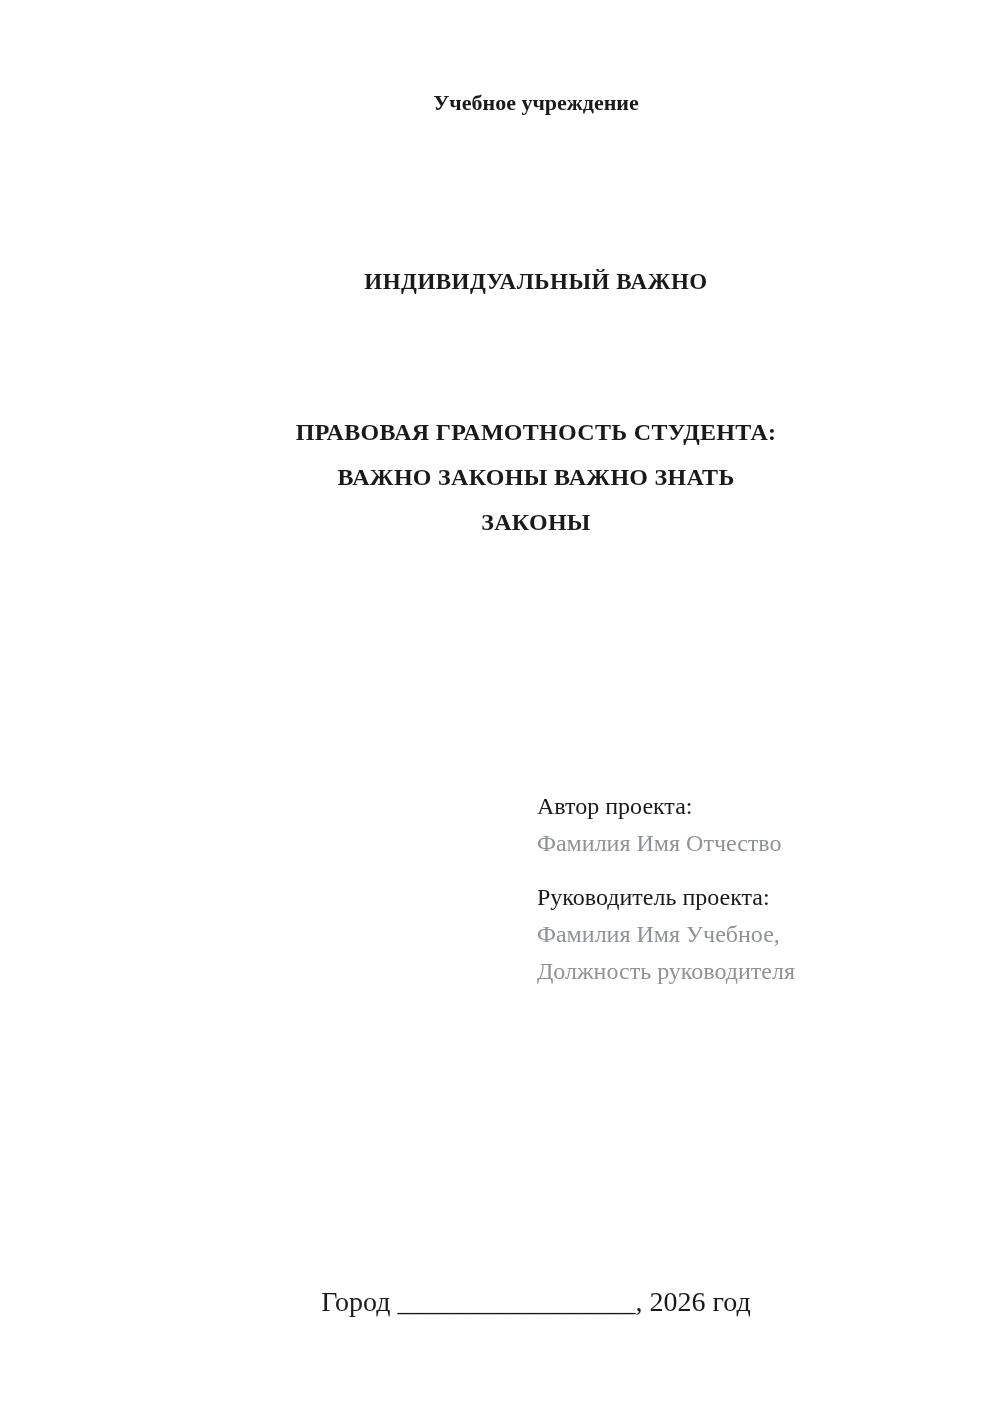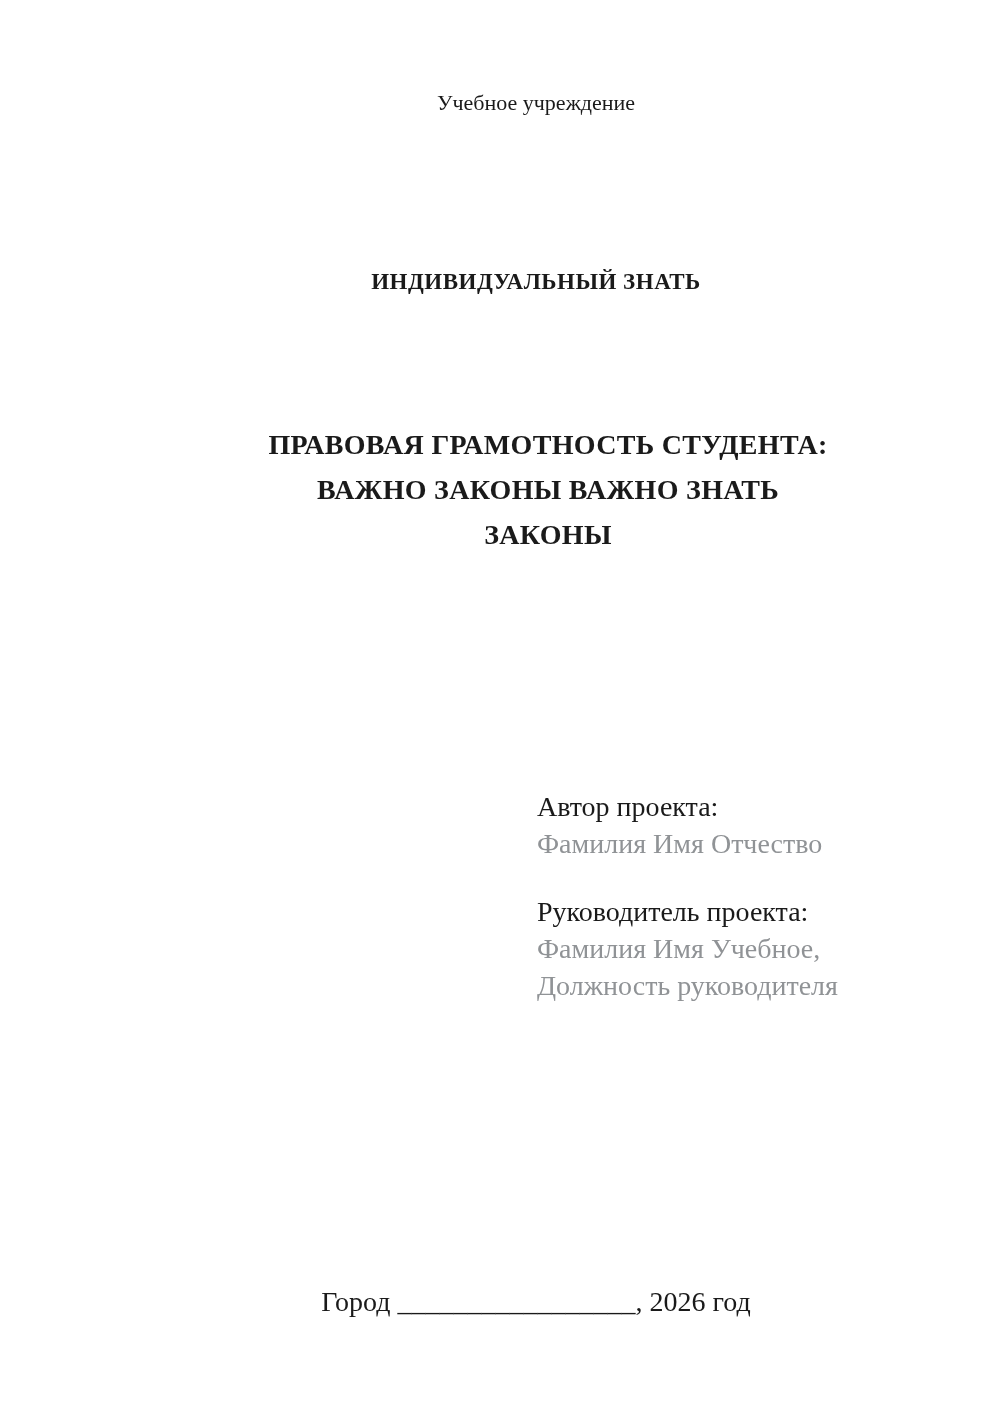--- a/index.html
+++ b/index.html
@@ -20,65 +20,65 @@
   .centered-band {
     position: absolute;
     left: 143px;
     width: 786px;
     text-align: center;
   }
   .institution {
     top: 88px;
     font-size: 22px;
     line-height: 30px;
-    font-weight: normal;
+    font-weight: bold;
   }
   .project-type {
     top: 266px;
     font-size: 23px;
     line-height: 31px;
     font-weight: bold;
     letter-spacing: 0.5px;
   }
   .main-title {
     top: 410px;
-    margin: 12px;
-    font-size: 28px;
+    margin: 0;
+    font-size: 24px;
     line-height: 45px;
     font-weight: bold;
     letter-spacing: 0.3px;
   }
   .main-title .line { display: block; }
   .credits {
     position: absolute;
     left: 537px;
     top: 788px;
-    font-size: 28px;
+    font-size: 24px;
     line-height: 37px;
     text-align: left;
   }
   .credits-block { margin: 0; }
-  .credits-block + .credits-block { margin-top: 31px; }
+  .credits-block + .credits-block { margin-top: 17px; }
   .credits .label { color: var(--text-color, #1a1a1a); }
   .credits .placeholder { color: var(--placeholder-color, #909396); }
   .credits div { white-space: nowrap; }
   .footer-line {
     top: 1285px;
     font-size: 28px;
     line-height: 33px;
   }
 </style>
 </head>
 <body>
 
 <div class="page" style="--text-color: #1a1a1a; --placeholder-color: #909396; --page-bg: #ffffff;">
 
   <div class="centered-band institution">Учебное учреждение</div>
 
-  <div class="centered-band project-type">ИНДИВИДУАЛЬНЫЙ ЗНАТЬ</div>
+  <div class="centered-band project-type">ИНДИВИДУАЛЬНЫЙ ВАЖНО</div>
 
   <h1 class="centered-band main-title">
     <span class="line">ПРАВОВАЯ ГРАМОТНОСТЬ СТУДЕНТА:</span>
     <span class="line">ВАЖНО ЗАКОНЫ ВАЖНО ЗНАТЬ</span>
     <span class="line">ЗАКОНЫ</span>
   </h1>
 
   <div class="credits">
     <div class="credits-block">
       <div class="label">Автор проекта:</div>

